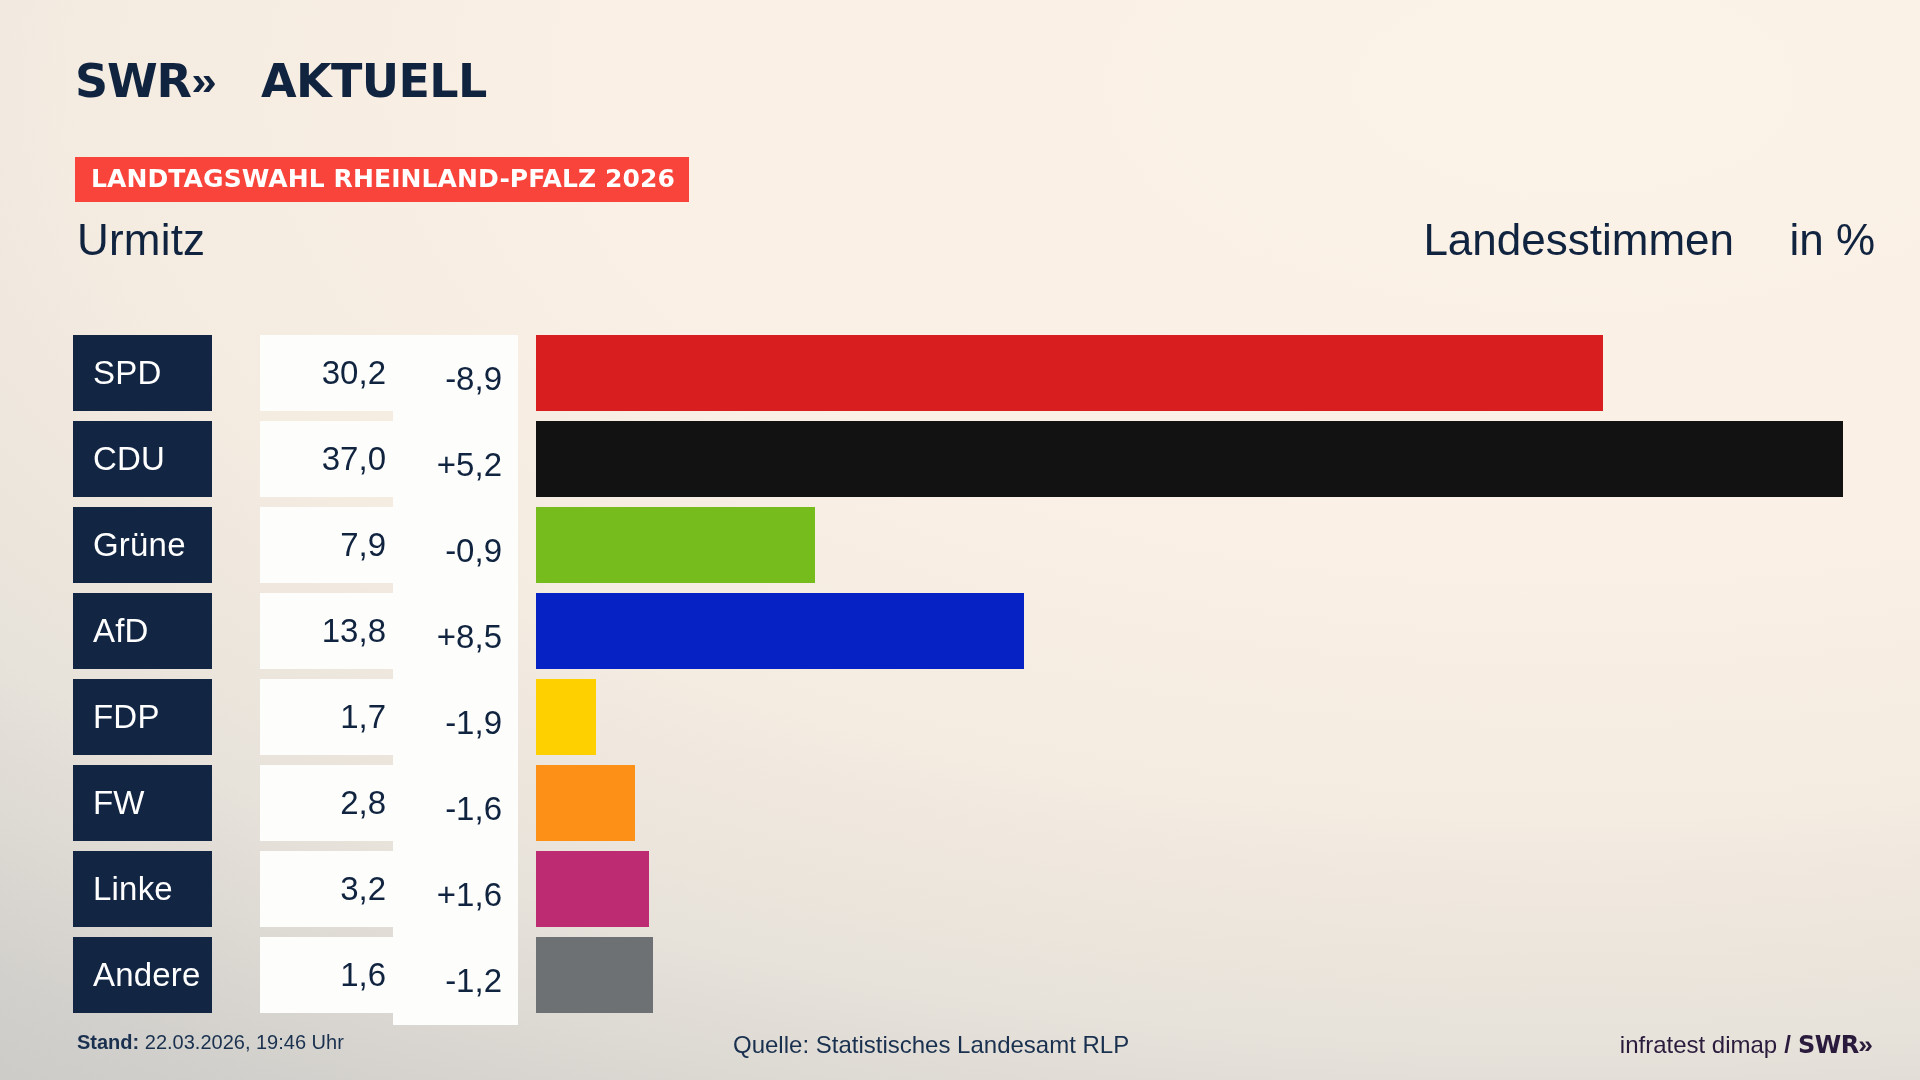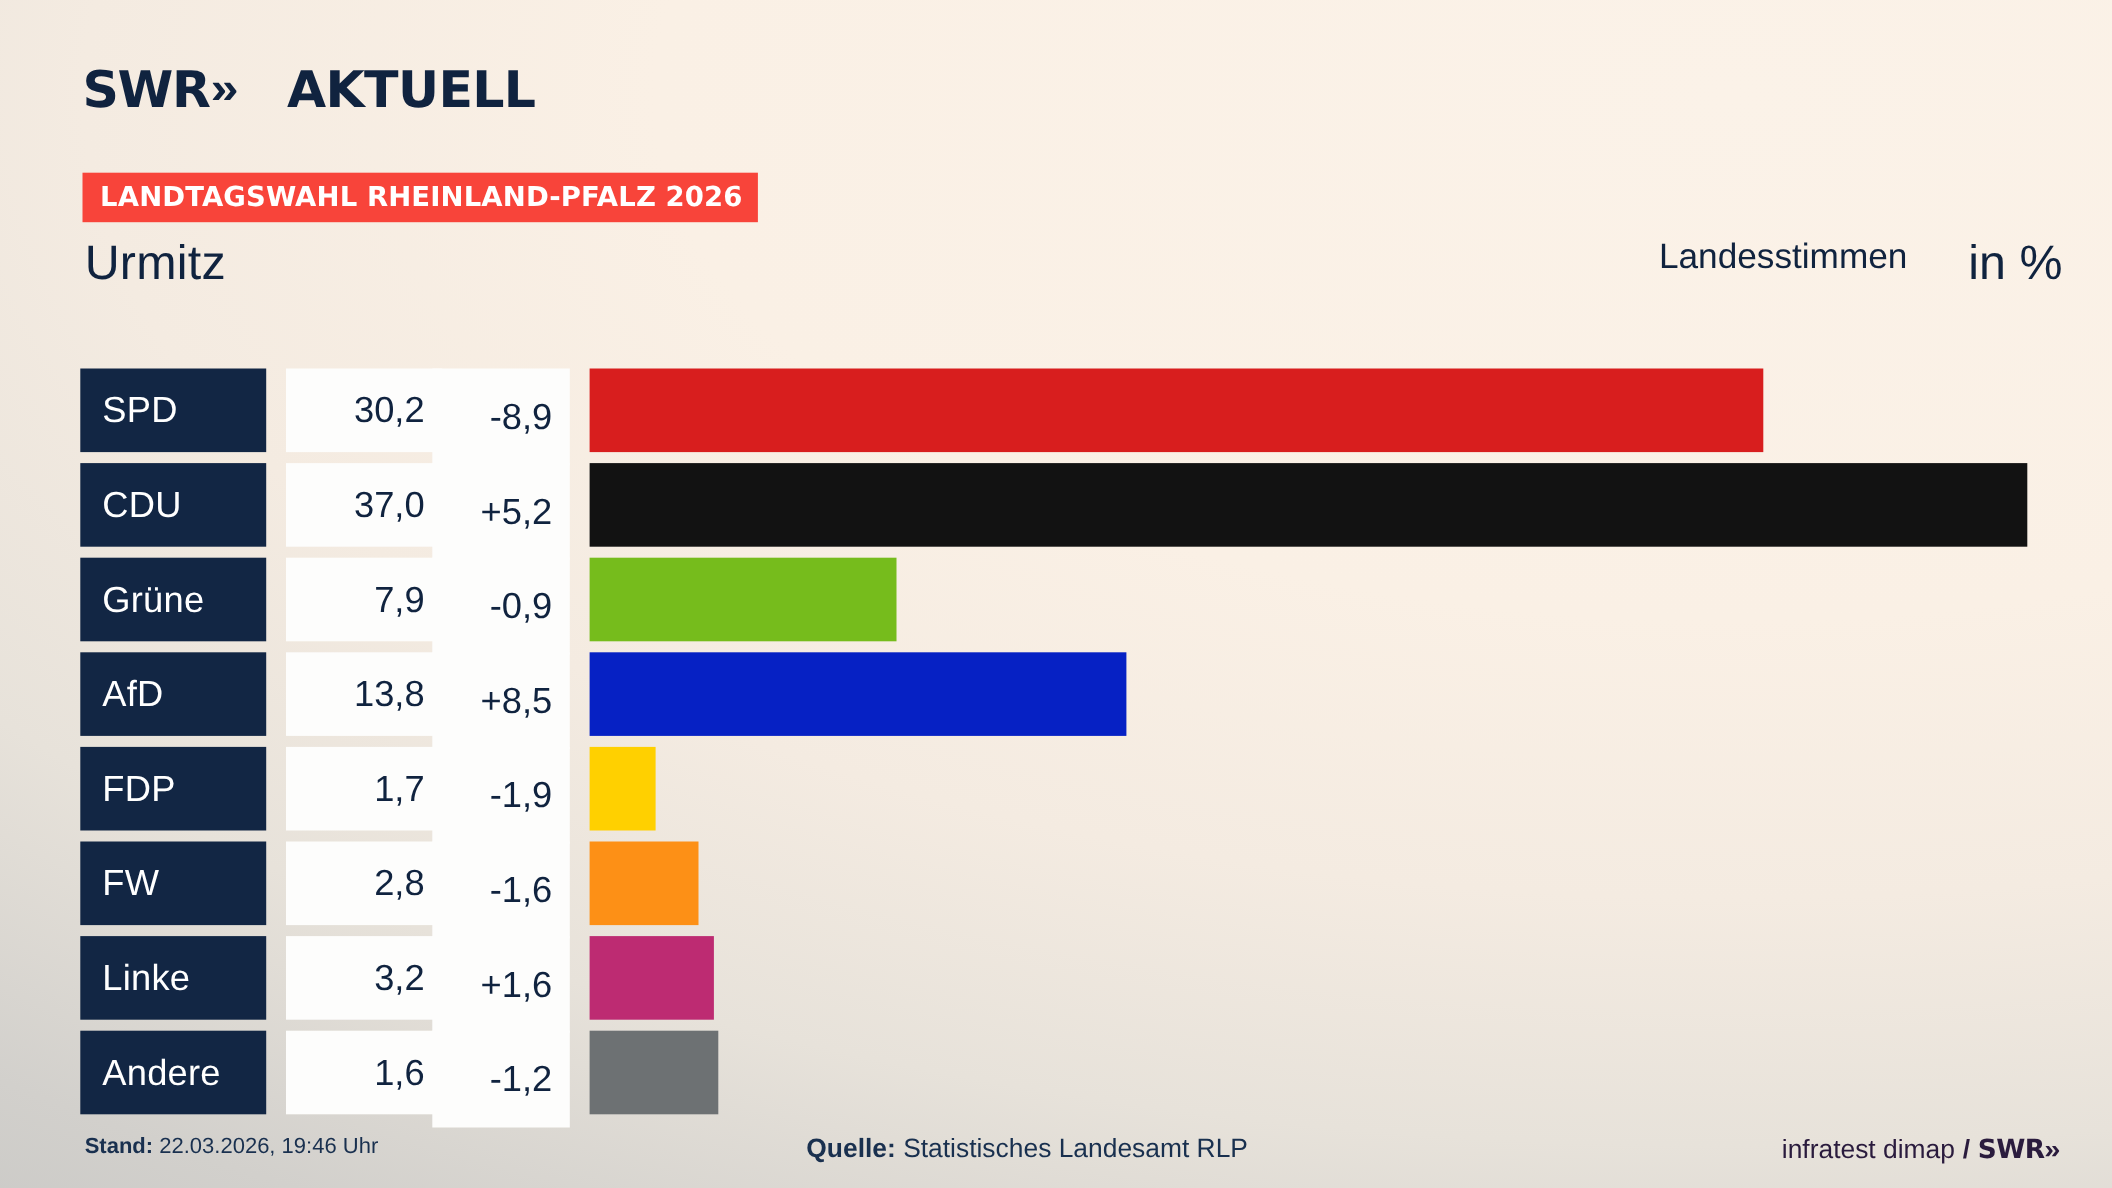--- a/index.html
+++ b/index.html
@@ -78,21 +78,21 @@
     position:absolute;
     left:77px; top:0;
     font-size:44px;
     color:#10233f;
     font-weight:400;
     letter-spacing:0.2px;
   }
   .votetype {
     position:absolute;
     right:186px; top:0;
-    font-size:32px;
+    font-size:44px;
     color:#10233f;
     font-weight:400;
   }
   .unit {
     position:absolute;
     right:45px; top:0;
     font-size:44px;
     color:#10233f;
     font-weight:400;
   }
@@ -104,21 +104,21 @@
     width:1920px;
   }
   .row {
     position:relative;
     height:86px;
     margin-bottom:0;
   }
   .cell-label {
     position:absolute;
     left:73px; top:5px;
-    width:169px; height:76px;
+    width:139px; height:76px;
     background:#122644;
     color:#ffffff;
     font-size:33px;
     display:flex; align-items:center;
     padding-left:20px;
     letter-spacing:0.2px;
   }
   .cell-val {
     position:absolute;
     left:260px; top:5px;
@@ -149,21 +149,21 @@
   .footer { position:absolute; left:0; right:0; top:1031px; height:40px; }
   .stand {
     position:absolute; left:77px; top:0;
     font-size:20px; color:#19304f;
   }
   .stand b { font-weight:700; }
   .quelle {
     position:absolute; left:733px; top:0;
     font-size:24px; color:#19304f;
   }
-  .quelle b { font-weight:700; }
+  .quelle b { font-weight:400; }
   .credit {
     position:absolute; right:48px; top:0;
     font-size:24px; color:#2a1b3d;
     display:flex; align-items:baseline; gap:0;
     white-space:nowrap;
     text-align:right;
   }
   .credit .idm { font-weight:400; }
   .credit .sep { font-weight:700; margin:0 7px; }
   .credit .swr { font-weight:800; font-family:"DejaVu Sans", sans-serif; letter-spacing:-0.5px; }

